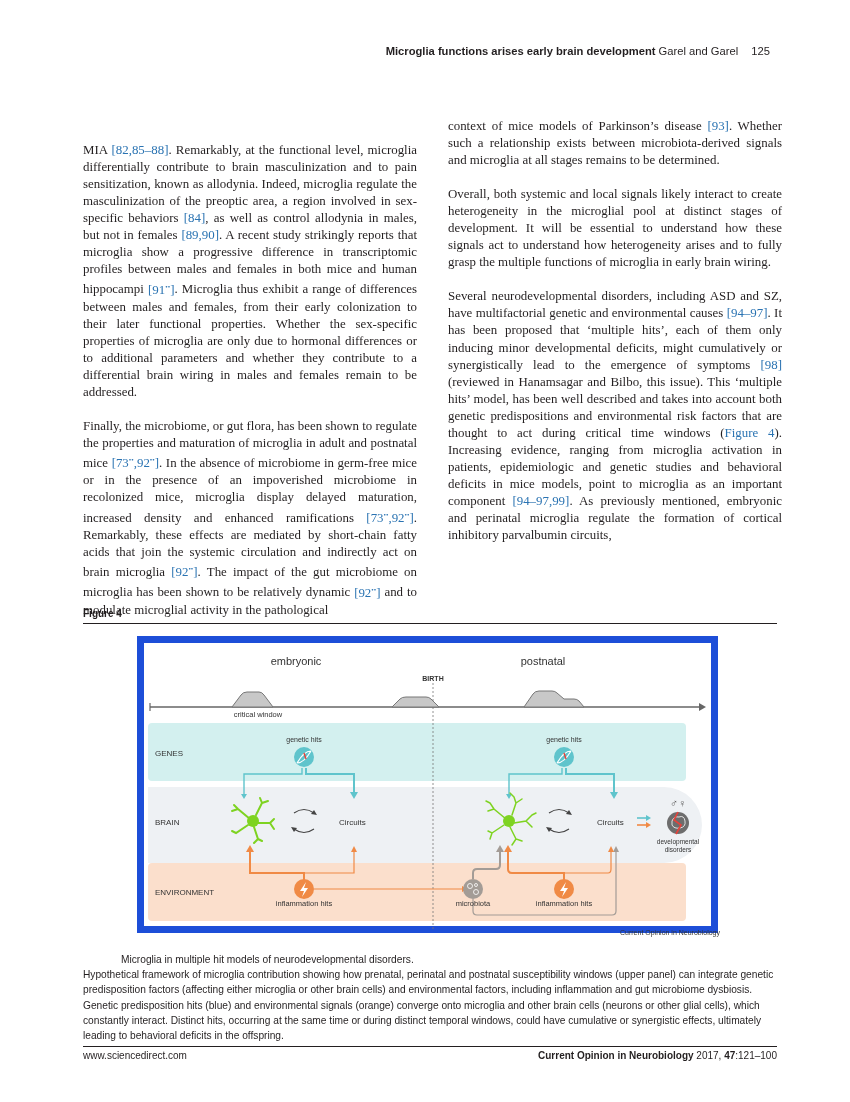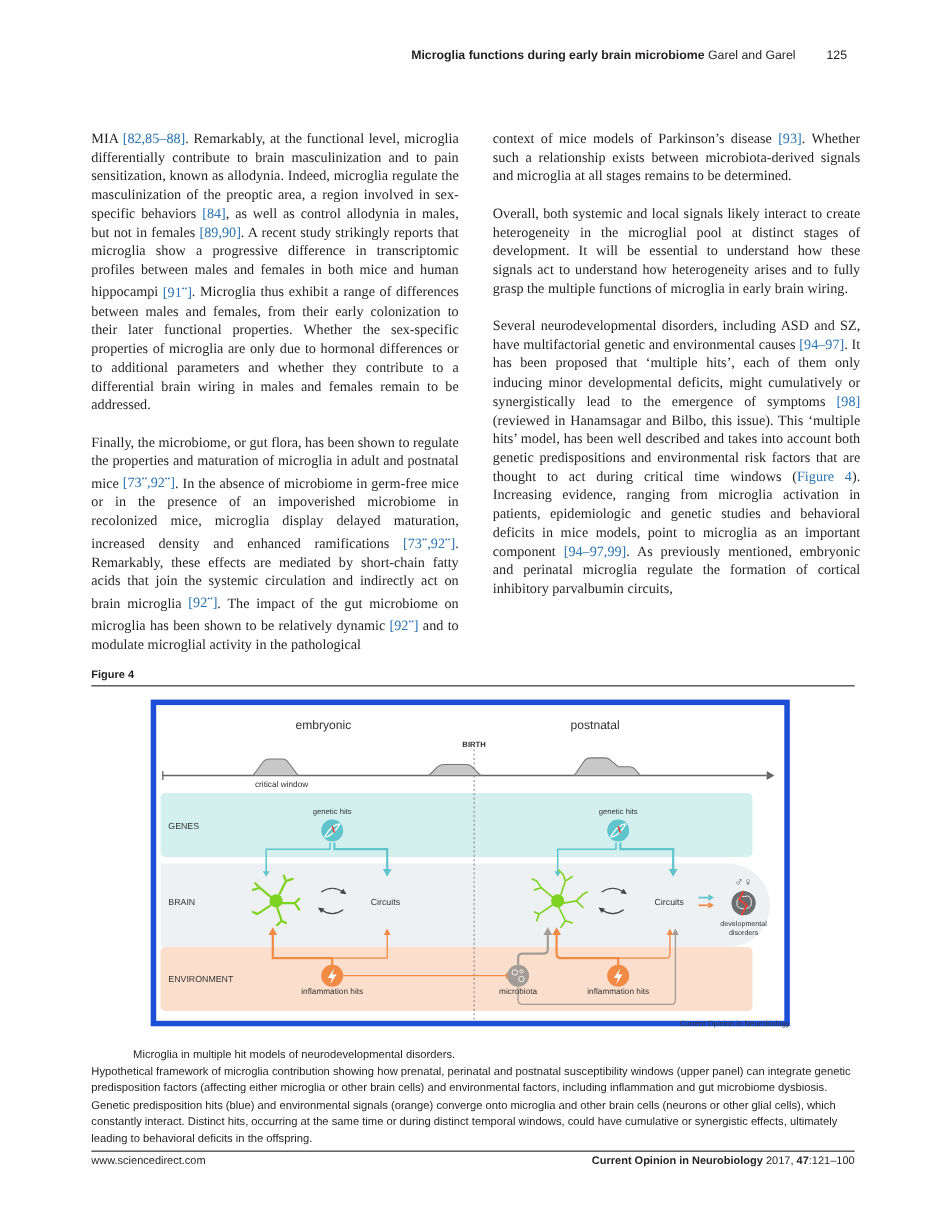--- a/index.html
+++ b/index.html
@@ -2,49 +2,49 @@
 <html><head>
 <meta charset="utf-8">
 <style>
   html, body { margin:0; padding:0; background:#ffffff; }
   body { width:850px; height:1102px; position:relative; overflow:hidden; color:#231f20; }
   .sans { font-family: "Liberation Sans", "DejaVu Sans", sans-serif; }
   .serif { font-family: "Liberation Serif", "DejaVu Serif", serif; }
 
   #running-head { position:absolute; top:45px; right:80px; font-size:11.2px; white-space:nowrap; }
   #running-head .t { font-weight:bold; }
-  #running-head .pg { margin-left:25px; }
+  #running-head .pg { margin-left:10px; }
 
   .col { position:absolute; top:118px; width:334px; font-size:12.9px; line-height:17.05px; text-align:justify; hyphens:auto; }
-  #col-left { left:83px; }
+  #col-left { left:83px;margin-top:24px; }
   #col-right { left:448px; }
   .col p { margin:0 0 17px 0; }
   .ref { color:#2a73b2; }
   .ref sup { font-size:7px; }
   h2.sec { font-family:"Liberation Sans", sans-serif; font-weight:bold; font-size:14.2px; margin:0; line-height:18px; padding-top:1px; }
 
   #fig-label { position:absolute; left:83px; top:608px; font-size:10px; font-weight:bold; }
   #fig-rule { position:absolute; left:83px; top:623px; width:694px; height:1px; background:#231f20; }
-  #fig-frame { position:absolute; left:137px; top:636px; width:581px; height:297px; border:5px solid #1d4ed8; box-sizing:border-box; }
+  #fig-frame { position:absolute; left:137px; top:636px; width:581px; height:297px; border:7px solid #1d4ed8; box-sizing:border-box; }
   #figure-svg { position:absolute; left:0; top:0; }
 
   #caption { position:absolute; left:83px; top:952px; width:694px; font-size:10.2px; line-height:15.2px; }
   #caption .cap-title { display:block;padding-left:38px; }
 
   #foot-rule { position:absolute; left:83px; top:1046px; width:694px; height:1px; background:#231f20; }
   #foot-left { position:absolute; left:83px; top:1050px; font-size:10px;text-align:center; }
   #foot-right { position:absolute; right:73px; top:1050px; font-size:10px; }
   #foot-right .j { font-weight:bold; }
   #foot-right .v { font-weight:bold;text-align:right; }
 </style>
 </head>
 <body>
 
 <div id="running-head" class="sans">
-  <span class="t">Microglia functions during early brain microbiome</span>
+  <span class="t">Microglia functions arises early brain development</span>
   <span>Garel and Garel</span>
   <span class="pg">125</span>
 </div>
 
 <div id="col-left" class="col serif">
   <p>MIA <span class="ref">[82,85–88]</span>. Remarkably, at the functional level, microglia differentially contribute to brain masculinization and to pain sensitization, known as allodynia. Indeed, microglia regulate the masculinization of the preoptic area, a region involved in sex-specific behaviors <span class="ref">[84]</span>, as well as control allodynia in males, but not in females <span class="ref">[89,90]</span>. A recent study strikingly reports that microglia show a progressive difference in transcriptomic profiles between males and females in both mice and human hippocampi <span class="ref">[91<sup>••</sup>]</span>. Microglia thus exhibit a range of differences between males and females, from their early colonization to their later functional properties. Whether the sex-specific properties of microglia are only due to hormonal differences or to additional parameters and whether they contribute to a differential brain wiring in males and females remain to be addressed.</p>
   <p>Finally, the microbiome, or gut flora, has been shown to regulate the properties and maturation of microglia in adult and postnatal mice <span class="ref">[73<sup>••</sup>,92</span><span class="ref"><sup>••</sup>]</span>. In the absence of microbiome in germ-free mice or in the presence of an impoverished microbiome in recolonized mice, microglia display delayed maturation, increased density and enhanced ramifications <span class="ref">[73<sup>••</sup>,92</span><span class="ref"><sup>••</sup>]</span>. Remarkably, these effects are mediated by short-chain fatty acids that join the systemic circulation and indirectly act on brain microglia <span class="ref">[92<sup>••</sup>]</span>. The impact of the gut microbiome on microglia has been shown to be relatively dynamic <span class="ref">[92<sup>••</sup>]</span> and to modulate microglial activity in the pathological</p>
 </div>
 
 <div id="col-right" class="col serif">

